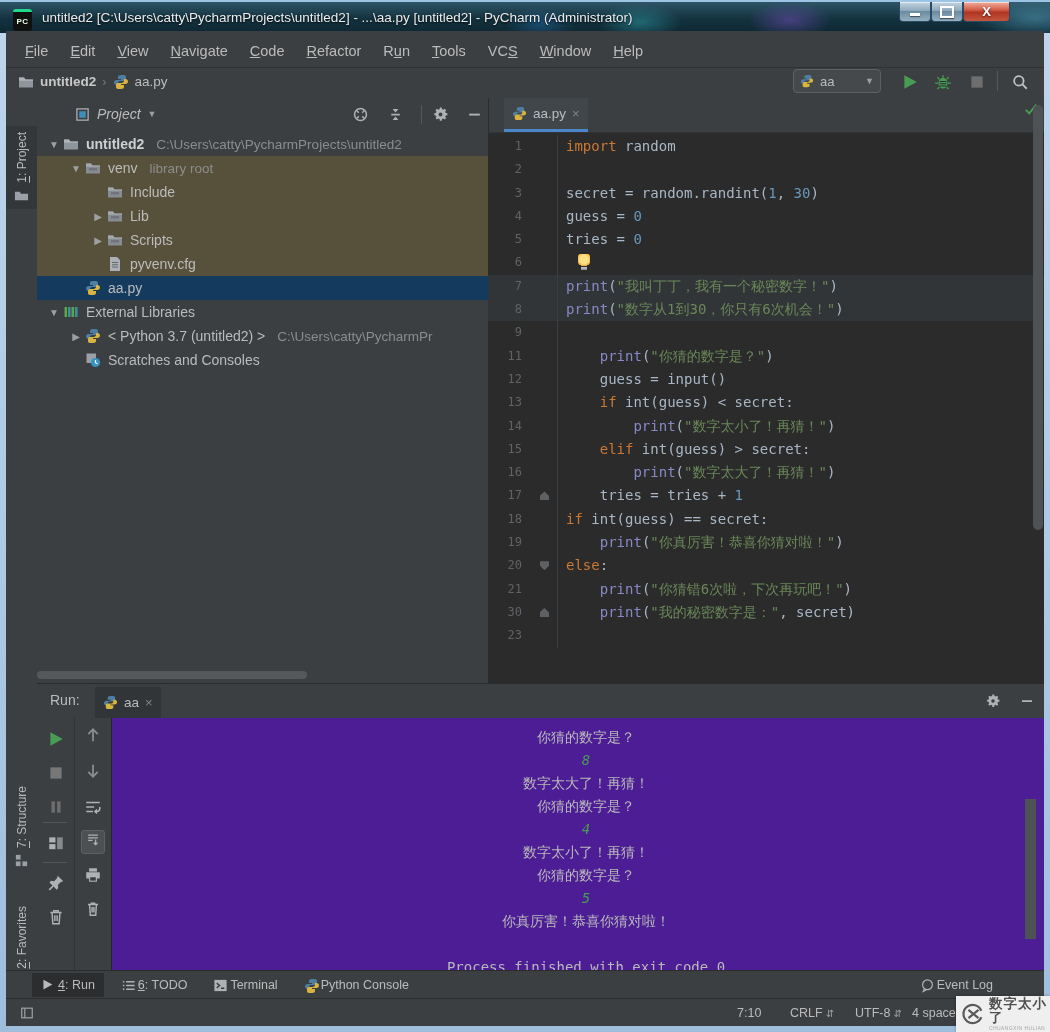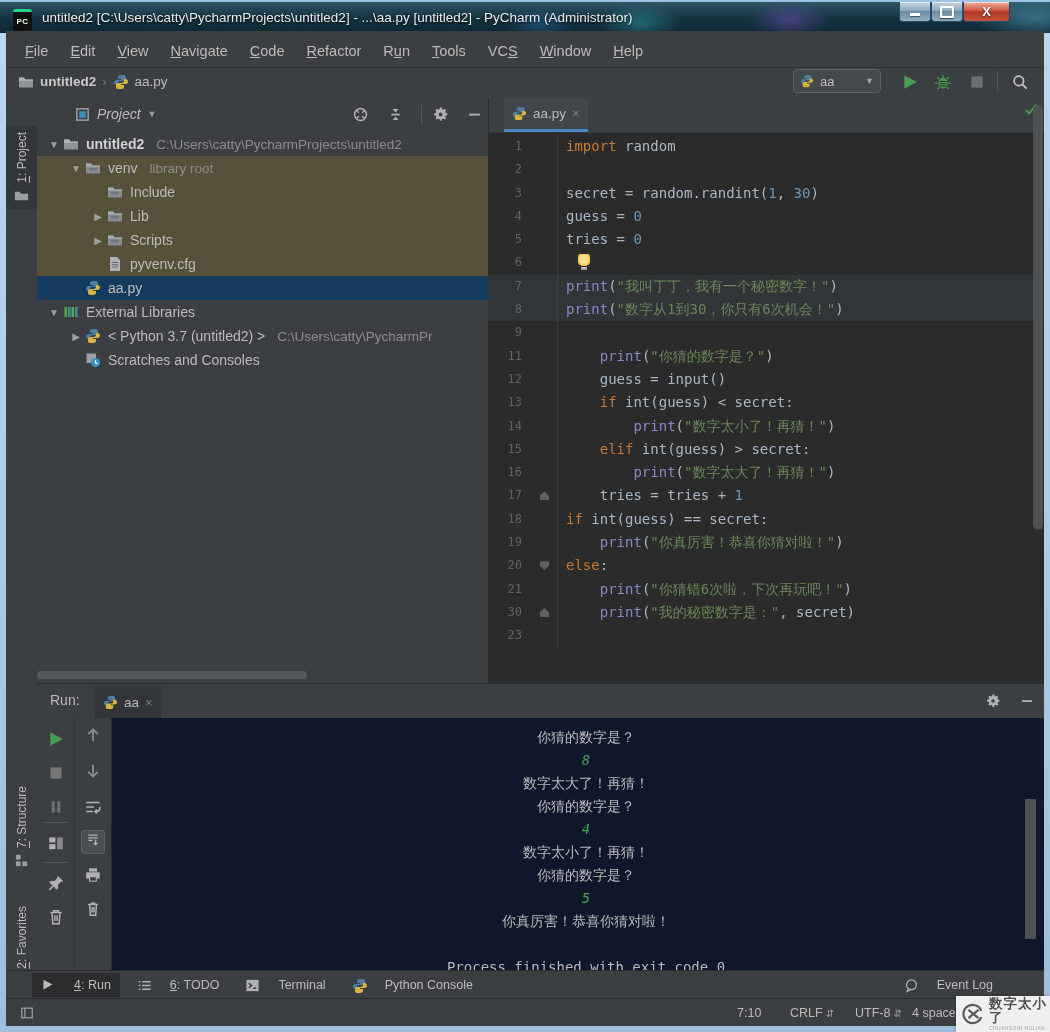--- a/index.html
+++ b/index.html
@@ -100,35 +100,35 @@
   #ed-check{position:absolute;right:6px;top:4px;width:14px;height:14px;}
   #ed-vscroll{position:absolute;right:1px;top:7px;width:10px;height:425px;background:#4E5254;border-radius:5px;}
   
   #runpanel{position:absolute;left:31px;top:652px;width:1007px;height:287px;text-align:center;}
   #run-header{position:absolute;left:0;top:0;width:100%;height:34px;background:#3C3F41;
     border-top:1px solid #292B2C;border-bottom:1px solid #2A2C2D;}
   #run-header .run-label{position:absolute;left:13px;top:8px;color:#BBBBBB;font-size:14px;}
   .run-tab{position:absolute;left:58px;top:3px;height:31px;padding:0 8px;display:flex;align-items:center;gap:6px;background:#313537;}
   .run-tab .tab-label{color:#BBBBBB;font-size:13.5px;}
   .rh-icon{position:absolute;top:9px;width:16px;height:16px;}
-  #run-body{position:absolute;left:0;top:35px;width:100%;height:252px;background:#0f172a;}
+  #run-body{position:absolute;left:0;top:35px;width:100%;height:252px;background:#4c1d95;}
   .rtb{position:absolute;top:0;height:100%;background:#3C3F41;}
   #rtb1{left:0;width:37px;border-right:1px solid #323536;}
   #rtb2{left:38px;width:36px;border-right:1px solid #252728;}
   .rtb-icon{position:absolute;left:50%;transform:translateX(-50%);width:18px;height:18px;}
   .rtb-icon.sel{background:#4C5052;border:1px solid #5E6164;border-radius:3px;padding:2px;}
   .rtb-div{position:absolute;left:6px;width:24px;height:1px;background:#55585A;}
   #console{position:absolute;left:75px;top:0;width:932px;height:100%;padding:8px 0 0 16px;box-sizing:border-box;
     font-family:"DejaVu Sans Mono",monospace;font-size:14px;}
   .con-row{height:23px;line-height:23px;white-space:pre;}
   .con-out{color:#BABABA;} .con-in{color:#499C54;font-style:italic;} .con-sys{color:#BABABA;}
   #con-vscroll{position:absolute;right:8px;top:81px;width:11px;height:140px;background:#4E5254;}
   
   #bottombar{position:absolute;left:0;top:939px;width:100%;height:28px;background:#3C3F41;border-top:1px solid #2A2C2D;}
-  .bb-item{display:flex;align-items:center;gap:18px;color:#BBBBBB;font-size:12.5px;padding:0 9px;height:24px;margin-top:2px;}
+  .bb-item{display:flex;align-items:center;gap:2px;color:#BBBBBB;font-size:12.5px;padding:0 9px;height:24px;margin-top:2px;}
   .bb-item u{text-decoration:underline;}
   .bb-item.active{background:#2B2D2E;}
   #bb-left{position:absolute;left:26px;top:0;display:flex;gap:8px;}
   #bb-right{position:absolute;right:42px;top:0;}
   .bb-icon{width:15px;height:15px;}
   
   #statusbar{position:absolute;left:0;top:967px;width:100%;height:28px;background:#3C3F41;border-top:1px solid #2A2C2D;}
   #sb-toggle{position:absolute;left:14px;top:7px;width:14px;height:14px;}
   .sb-item{position:absolute;top:7px;color:#BBBBBB;font-size:12.5px;display:flex;gap:3px;align-items:center;}
   .sb-upd{color:#9DA0A3;font-size:10px;}

